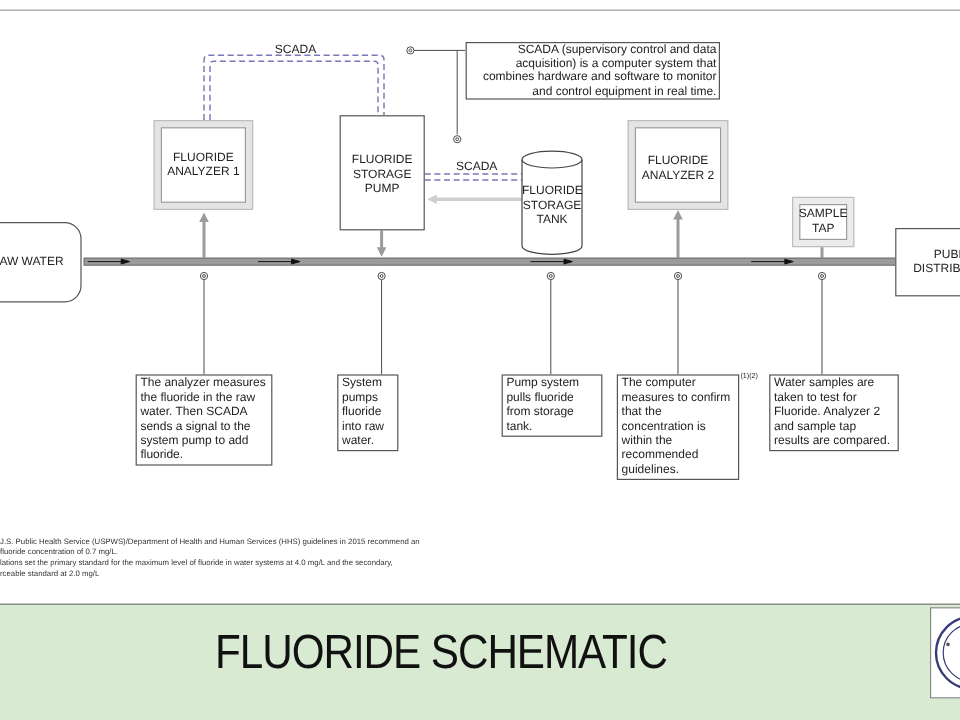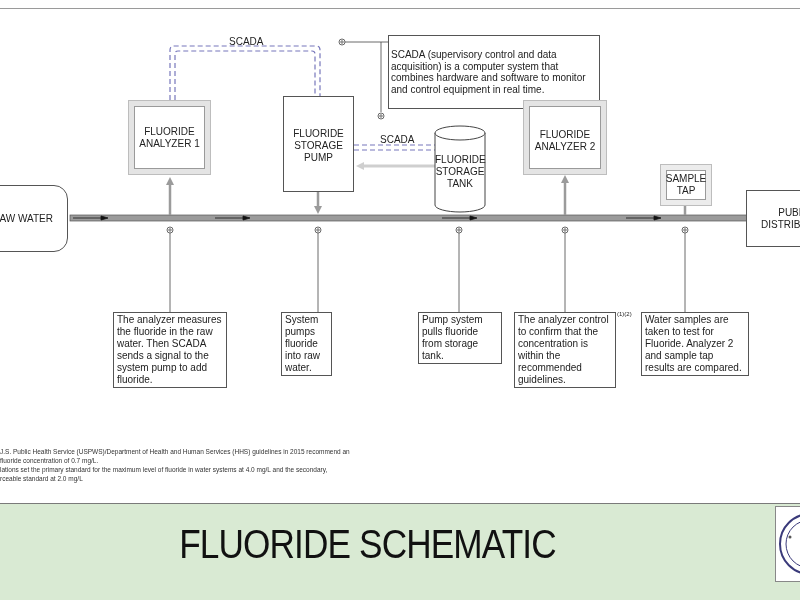--- a/index.html
+++ b/index.html
@@ -98,21 +98,21 @@
 
   <g stroke="#444" stroke-width="1" fill="#fff">
     <path d="M435,133 L435,205 A25,7 0 0 0 485,205 L485,133"></path>
     <ellipse cx="460" cy="133" rx="25" ry="7"></ellipse>
   </g>
 </svg>
 
 <div class="label" style="left:229px; top:36px;">SCADA</div>
 <div class="label" style="left:380px; top:134px;">SCADA</div>
 
-<div class="note" style="left:388px; top:35px; width:212px; text-align:left; line-height:11.5px; padding:13px 2px;">SCADA (supervisory control and data acquisition) is a computer system that combines hardware and software to monitor and control equipment in real time.</div>
+<div class="note" style="left:388px; top:35px; width:212px; text-align:right; line-height:11.5px; padding:0 2px;">SCADA (supervisory control and data acquisition) is a computer system that combines hardware and software to monitor and control equipment in real time.</div>
 
 <div class="box" style="left:-20px; top:185px; width:88px; height:67px; border-radius:14px; justify-content:flex-end; padding-right:14px;">
   <span>RAW WATER</span>
 </div>
 
 <div class="framed" style="left:128px; top:100px; width:83px; height:75px;">
   <div class="inner">
       <span><span>FLUORIDE</span><br><span>ANALYZER 1</span></span>
     </div>
 </div>
@@ -137,21 +137,21 @@
     </div>
 </div>
 
 <div class="box" style="left:746px; top:190px; width:80px; height:57px; justify-content:flex-start; padding-left:14px;">
   <span style="white-space:nowrap; text-align:center;"><span>PUBLIC</span><br><span>DISTRIBUTION</span></span>
 </div>
 
 <div class="note" style="left:113px; top:312px; width:114px;">The analyzer measures the fluoride in the raw water. Then SCADA sends a signal to the system pump to add fluoride.</div>
 <div class="note" style="left:281px; top:312px; width:51px;">System pumps fluoride into raw water.</div>
 <div class="note" style="left:418px; top:312px; width:84px;">Pump system pulls fluoride  from storage tank.</div>
-<div class="note" style="left:514px; top:312px; width:102px;">The analyzer control to confirm that the concentration is within the recommended guidelines.</div>
+<div class="note" style="left:514px; top:312px; width:102px;">The computer measures to confirm that the concentration is within the recommended guidelines.</div>
 <div class="abs" style="left:617px; top:311px; font-size:6px;">(1)(2)</div>
 <div class="note" style="left:641px; top:312px; width:108px;">Water samples are taken to test for Fluoride. Analyzer 2 and sample tap results are compared.</div>
 
 <div class="footnote" style="top:447px;">J.S. Public Health Service (USPWS)/Department of Health and Human Services (HHS) guidelines in 2015 recommend an</div>
 <div class="footnote" style="top:456px;">fluoride concentration of 0.7 mg/L.</div>
 <div class="footnote" style="top:465px;">lations set the primary standard for the maximum level of fluoride in water systems at 4.0 mg/L and the secondary,</div>
 <div class="footnote" style="top:474px;">rceable standard at 2.0 mg/L</div>
 
 <div class="titlebar">
   <div class="titletext">FLUORIDE SCHEMATIC</div>

